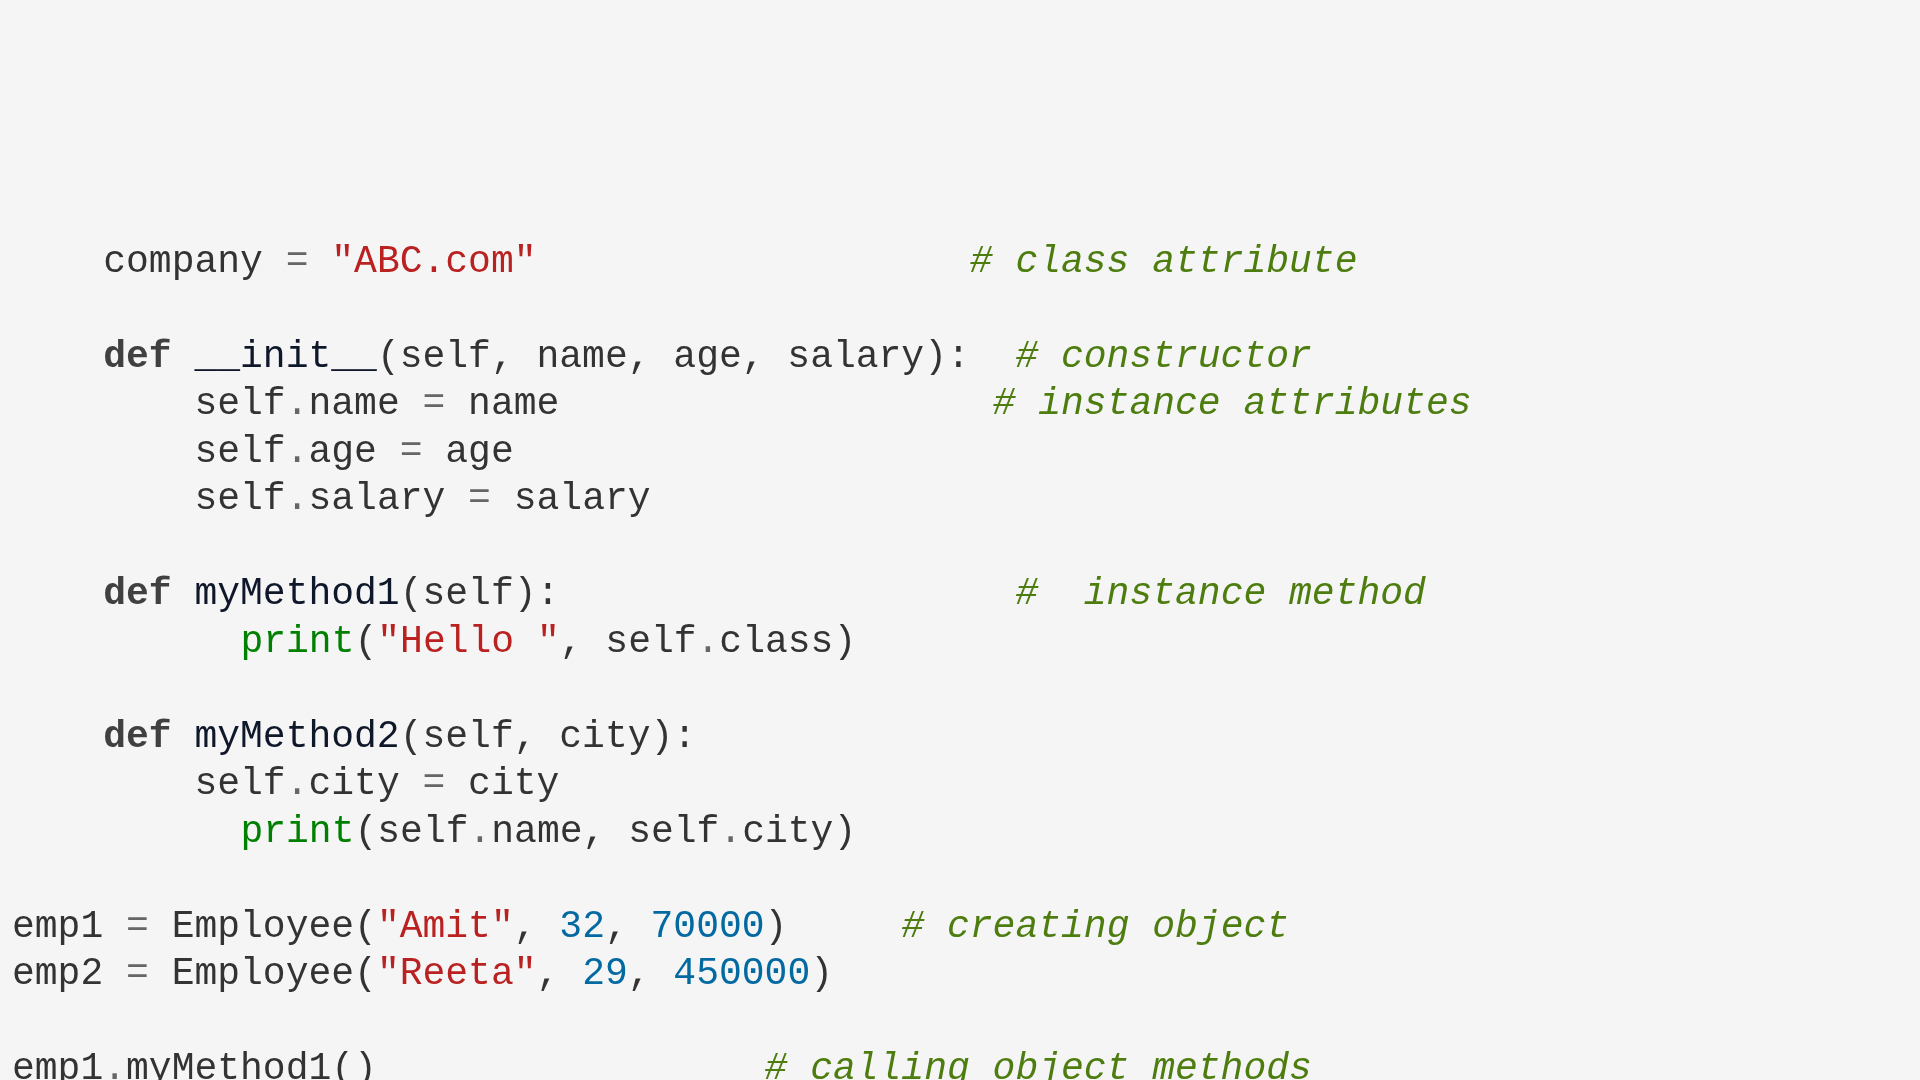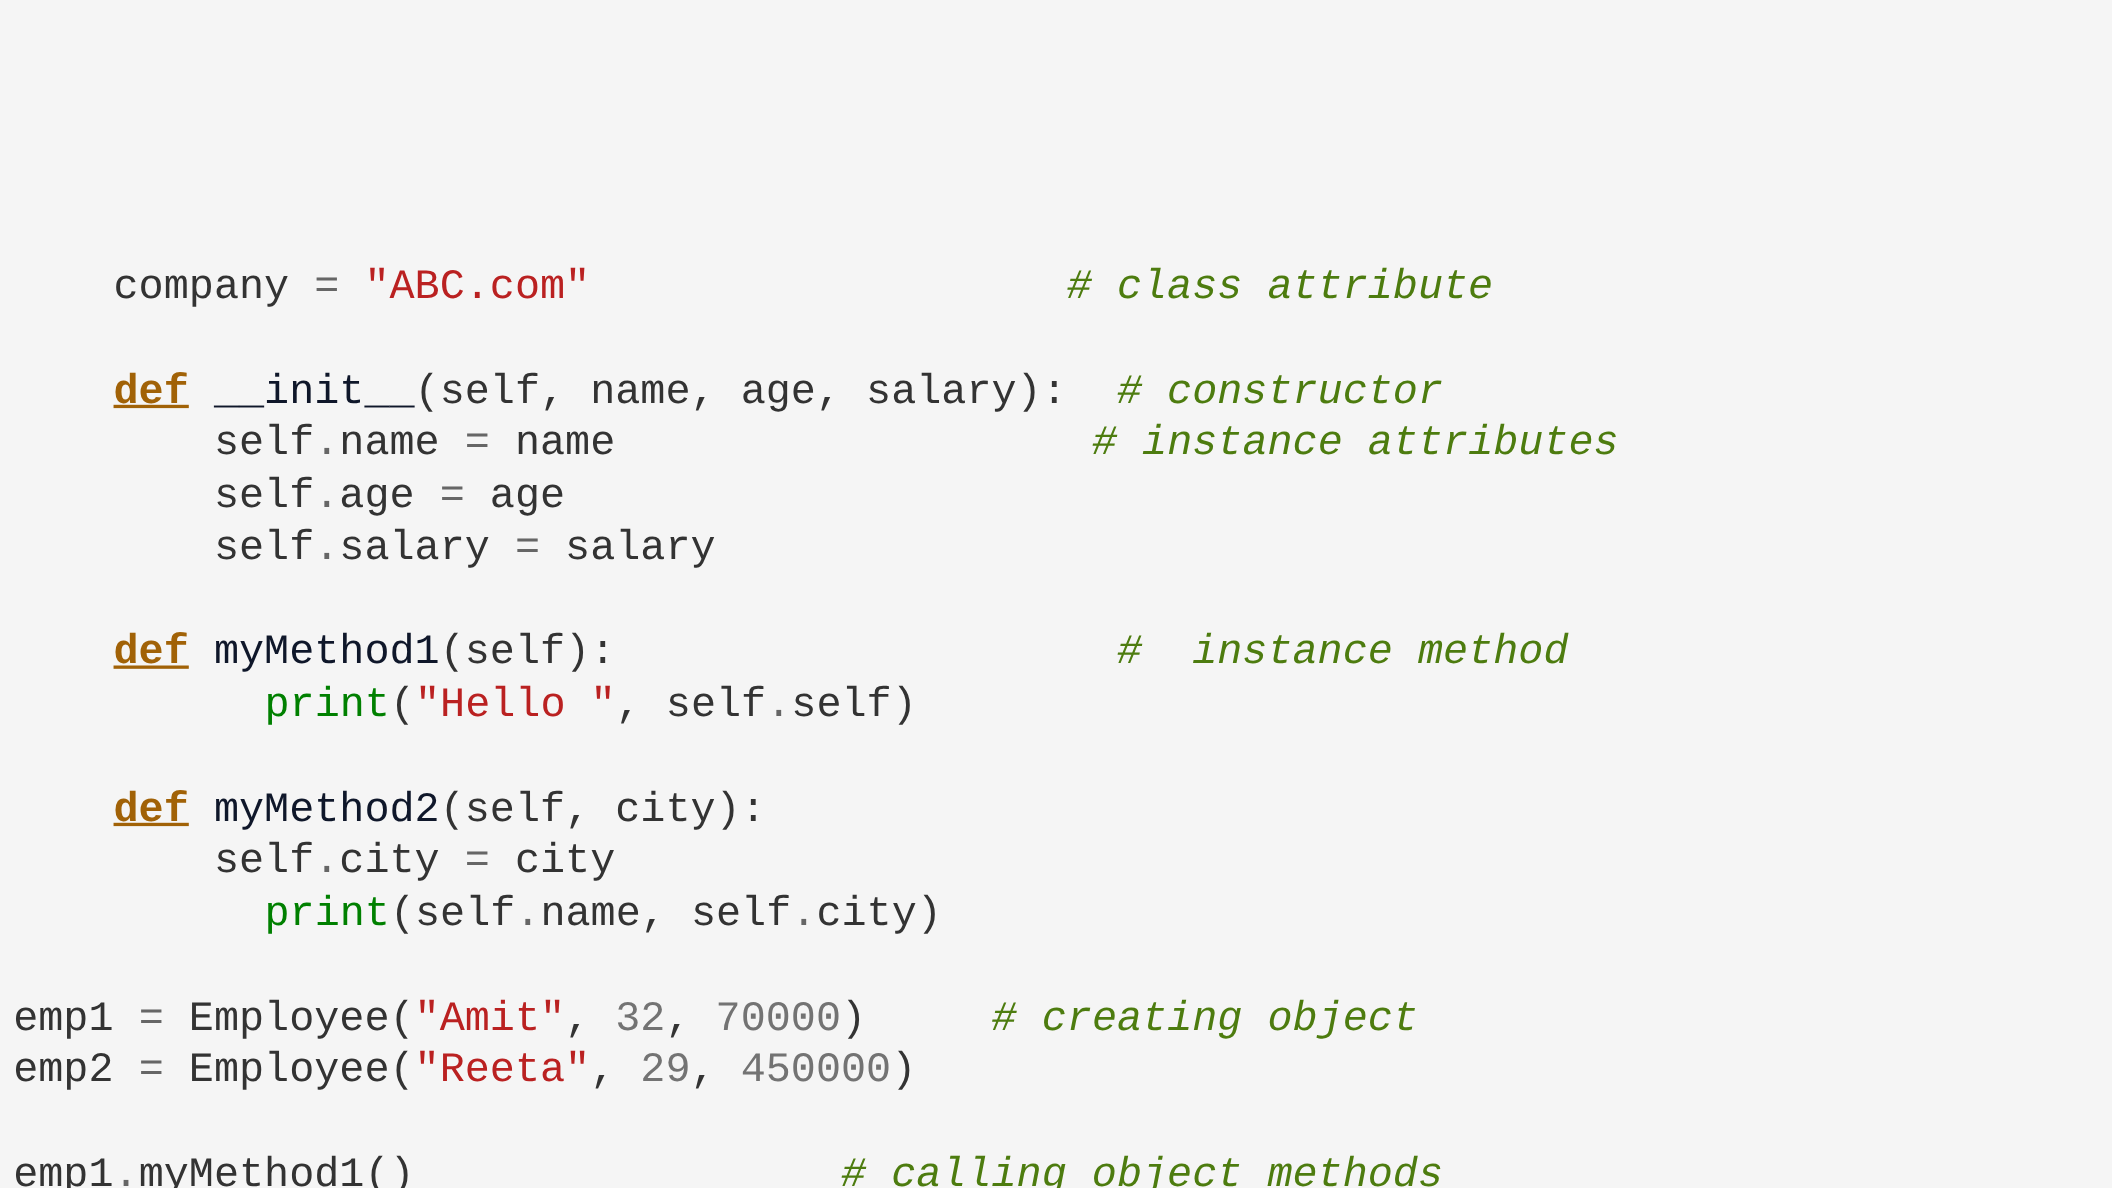--- a/index.html
+++ b/index.html
@@ -9,43 +9,43 @@
       font-size: 38px;
       line-height: 1.25;
       padding: 0;
       white-space: pre;
       overflow: hidden;
     }
     .code-container {
       padding: 0 12px;
       color: #333;
     }
-    .kw { color: #a16207; font-weight: bold; text-decoration: underline; }
+    .kw { color: #404040; font-weight: bold; }
     .fn { color: #0f172a; }
     .builtin { color: #008000; margin-left: 46px; }
     .str { color: #ba2121; }
-    .num { color: #737373; font-family: Liberation Mono, monospace; }
+    .num { color: #0369a1; font-family: Liberation Mono, monospace; }
     .comment { color: #4d7c0f; font-style: italic; }
     .op { color: #666666; }
   </style>
 </head>
 <body>
 
 
 
 <div class="code-container">
 <span><span>    </span><span>company </span><span class="op">=</span><span class="str"> "ABC.com"</span><span>                   </span><span class="comment"># class attribute</span></span>
 <span><span></span></span>
 <span><span>    </span><span class="kw">def</span><span class="fn"> __init__</span><span>(self, name, age, salary):  </span><span class="comment"># constructor</span></span>
 <span><span>        </span><span>self</span><span class="op">.</span><span>name </span><span class="op">=</span><span> name</span><span>                   </span><span class="comment"># instance attributes</span></span>
 <span><span>        </span><span>self</span><span class="op">.</span><span>age </span><span class="op">=</span><span> age</span></span>
 <span><span>        </span><span>self</span><span class="op">.</span><span>salary </span><span class="op">=</span><span> salary</span></span>
 <span><span></span></span>
 <span><span>    </span><span class="kw">def</span><span class="fn"> myMethod1</span><span>(self):</span><span>                    </span><span class="comment">#  instance method</span></span>
-<span><span>        </span><span class="builtin">print</span><span>(</span><span class="str">"Hello "</span><span>, self</span><span class="op">.</span><span>self)</span></span>
+<span><span>        </span><span class="builtin">print</span><span>(</span><span class="str">"Hello "</span><span>, self</span><span class="op">.</span><span>class)</span></span>
 <span><span></span></span>
 <span><span>    </span><span class="kw">def</span><span class="fn"> myMethod2</span><span>(self, city):</span></span>
 <span><span>        </span><span>self</span><span class="op">.</span><span>city </span><span class="op">=</span><span> city</span></span>
 <span><span>        </span><span class="builtin">print</span><span>(self</span><span class="op">.</span><span>name, self</span><span class="op">.</span><span>city)</span></span>
 <span><span></span></span>
 <span><span>emp1 </span><span class="op">=</span><span> Employee(</span><span class="str">"Amit"</span><span>, </span><span class="num">32</span><span>, </span><span class="num">70000</span><span>)     </span><span class="comment"># creating object</span></span>
 <span><span>emp2 </span><span class="op">=</span><span> Employee(</span><span class="str">"Reeta"</span><span>, </span><span class="num">29</span><span>, </span><span class="num">450000</span><span>)</span></span>
 <span><span></span></span>
 <span><span>emp1</span><span class="op">.</span><span>myMethod1()</span><span>                 </span><span class="comment"># calling object methods</span></span>
 </div>

